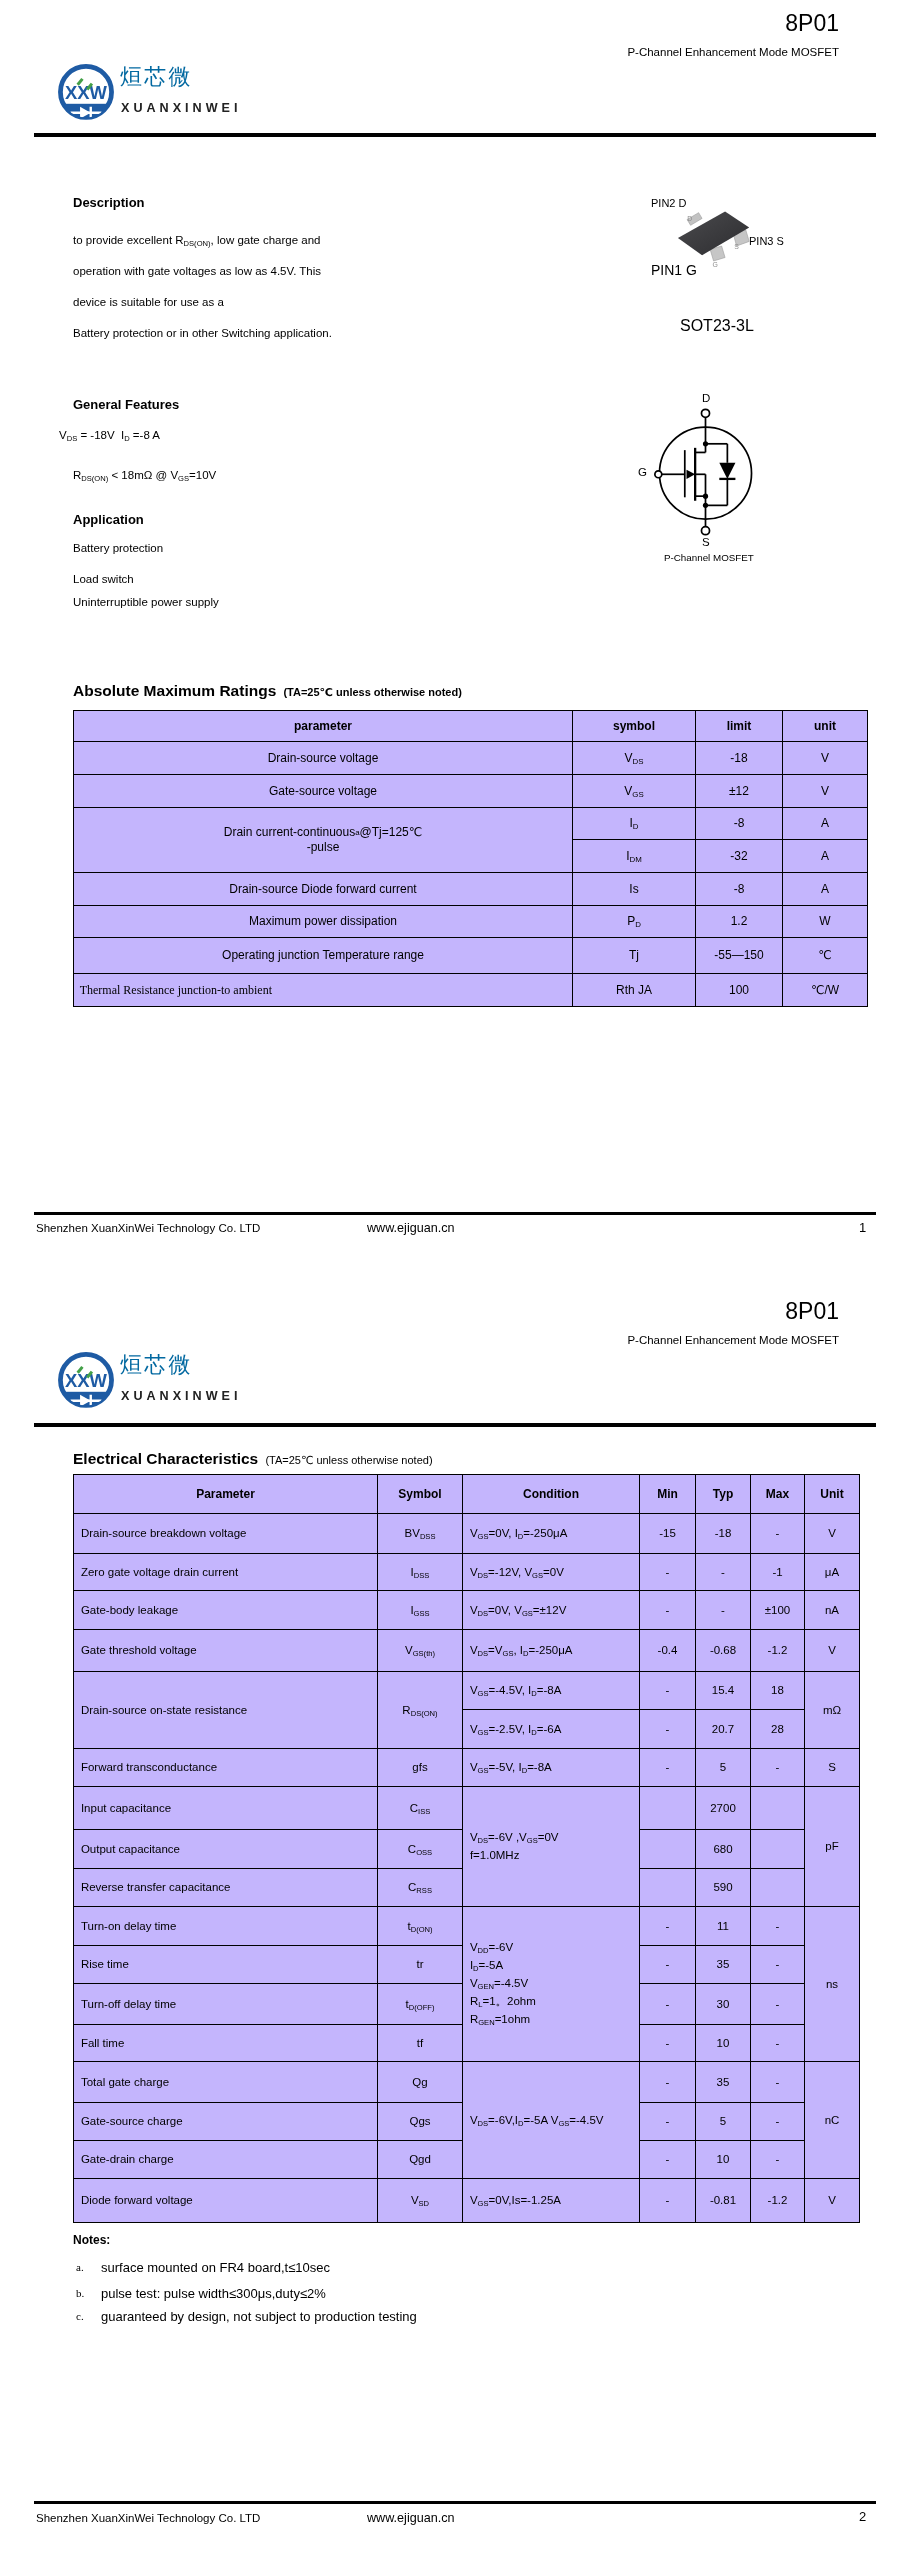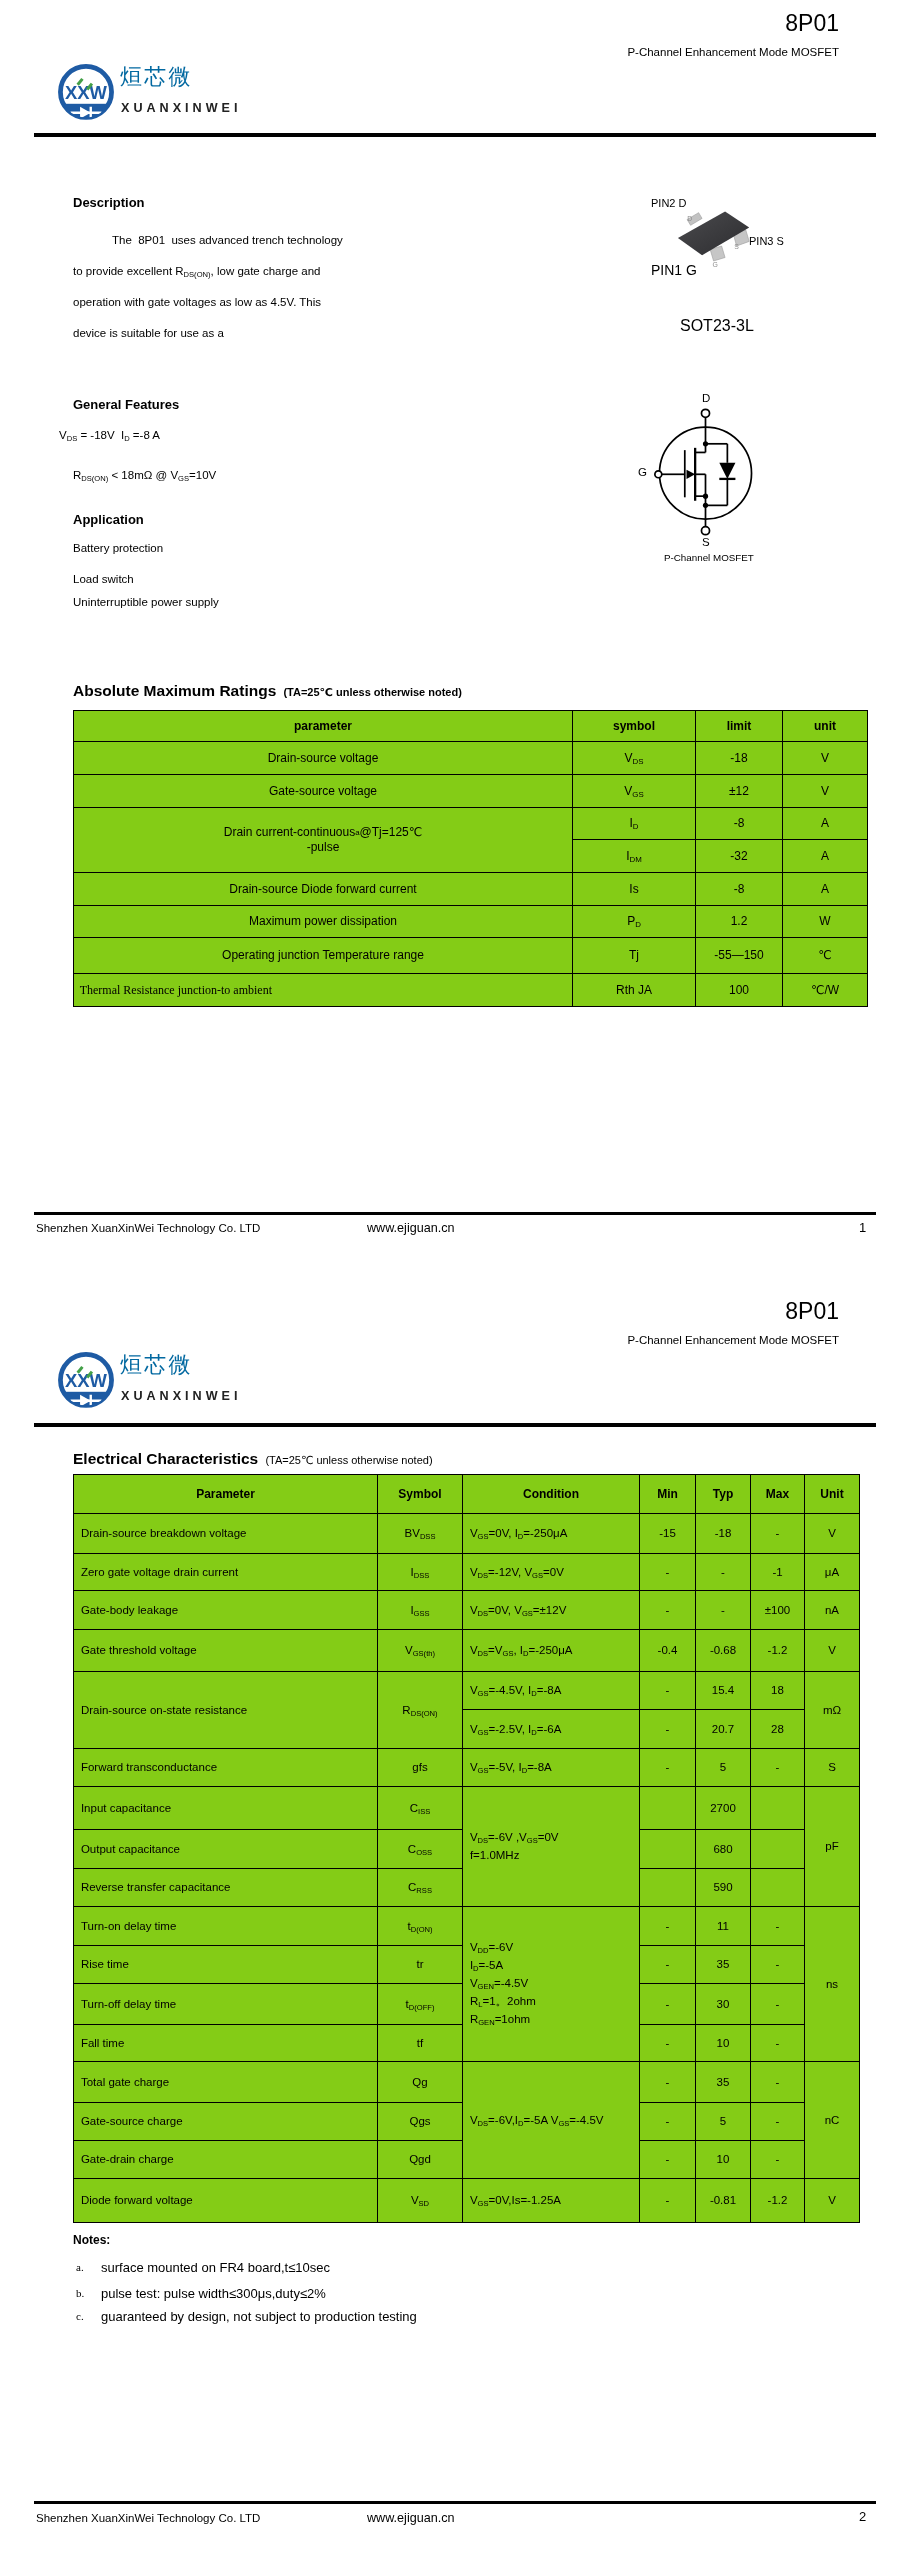--- a/index.html
+++ b/index.html
@@ -18,21 +18,21 @@
   .hdr-sub{font-size:11.5px;margin-top:9.2px;color:#000;}
   
   .h{font-weight:bold;font-size:13px;}
   .line{white-space:pre-wrap;font-size:11.5px;}
   .desc-line{height:31px;line-height:31px;white-space:pre-wrap;font-size:11.5px;}
   .indent{padding-left:39px;}
   .sec-title-big{font-size:15.5px;font-weight:bold;}
   .sec-title-note{font-size:11px;margin-left:4.6px;}
   .bold-note{font-weight:bold;}
   
-  .dtable{position:absolute;border-collapse:collapse;table-layout:fixed;background:#84cc16;border:1.7px solid #000;}
+  .dtable{position:absolute;border-collapse:collapse;table-layout:fixed;background:#c4b5fd;border:1.7px solid #000;}
   .dtable td,.dtable th{border:1.1px solid #000;overflow:hidden;padding:0 4.6px;vertical-align:middle;line-height:1.25;}
   .amr{font-size:12px;text-align:center;}
   .amr th{font-size:12px;font-weight:bold;}
   .split{padding:0 !important;}
   .split > div{height:50%;display:flex;align-items:center;justify-content:center;}
   .pl{text-align:left !important;padding-left:5.7px !important;font-family:Liberation Serif, serif;}
   .ec{font-size:11.5px;}
   .ec th{font-size:12px;font-weight:bold;text-align:center;}
   .ec td.p{text-align:left;padding-left:6.9px;}
   .ec td.s{text-align:center;}
@@ -75,24 +75,24 @@
       <div class="logo-latin">XUANXINWEI</div>
     </div>
     <div class="hdr-right">
       <div class="hdr-part">8P01</div>
       <div class="hdr-sub">P-Channel Enhancement Mode MOSFET</div>
     </div>
     <div class="rule" style="left:34px;top:133px;width:842px;height:4px;"></div>
 
     <div class="abs h" style="left:73px;top:195px;">Description</div>
     <div class="abs" style="left:73px;top:225px;width:321px;">
-      <div class="desc-line indent">The  8P01  uses advanced trench technology</div>
       <div class="desc-line">to provide excellent R<sub>DS(ON)</sub>, low gate charge and</div>
       <div class="desc-line">operation with gate voltages as low as 4.5V. This</div>
       <div class="desc-line">device is suitable for use as a</div>
+      <div class="desc-line">Battery protection or in other Switching application.</div>
     </div>
 
     <div class="abs h" style="left:73px;top:397px;">General Features</div>
     <div class="abs line" style="left:59px;top:429px;">V<sub>DS</sub> = -18V  I<sub>D</sub> =-8 A</div>
     <div class="abs line" style="left:73px;top:469px;">R<sub>DS(ON)</sub> &lt; 18mΩ @ V<sub>GS</sub>=10V</div>
 
     <div class="abs h" style="left:73px;top:512px;">Application</div>
     <div class="abs line" style="left:73px;top:542px;">Battery protection</div>
     <div class="abs line" style="left:73px;top:573px;">Load switch</div>
     <div class="abs line" style="left:73px;top:596px;">Uninterruptible power supply</div>

